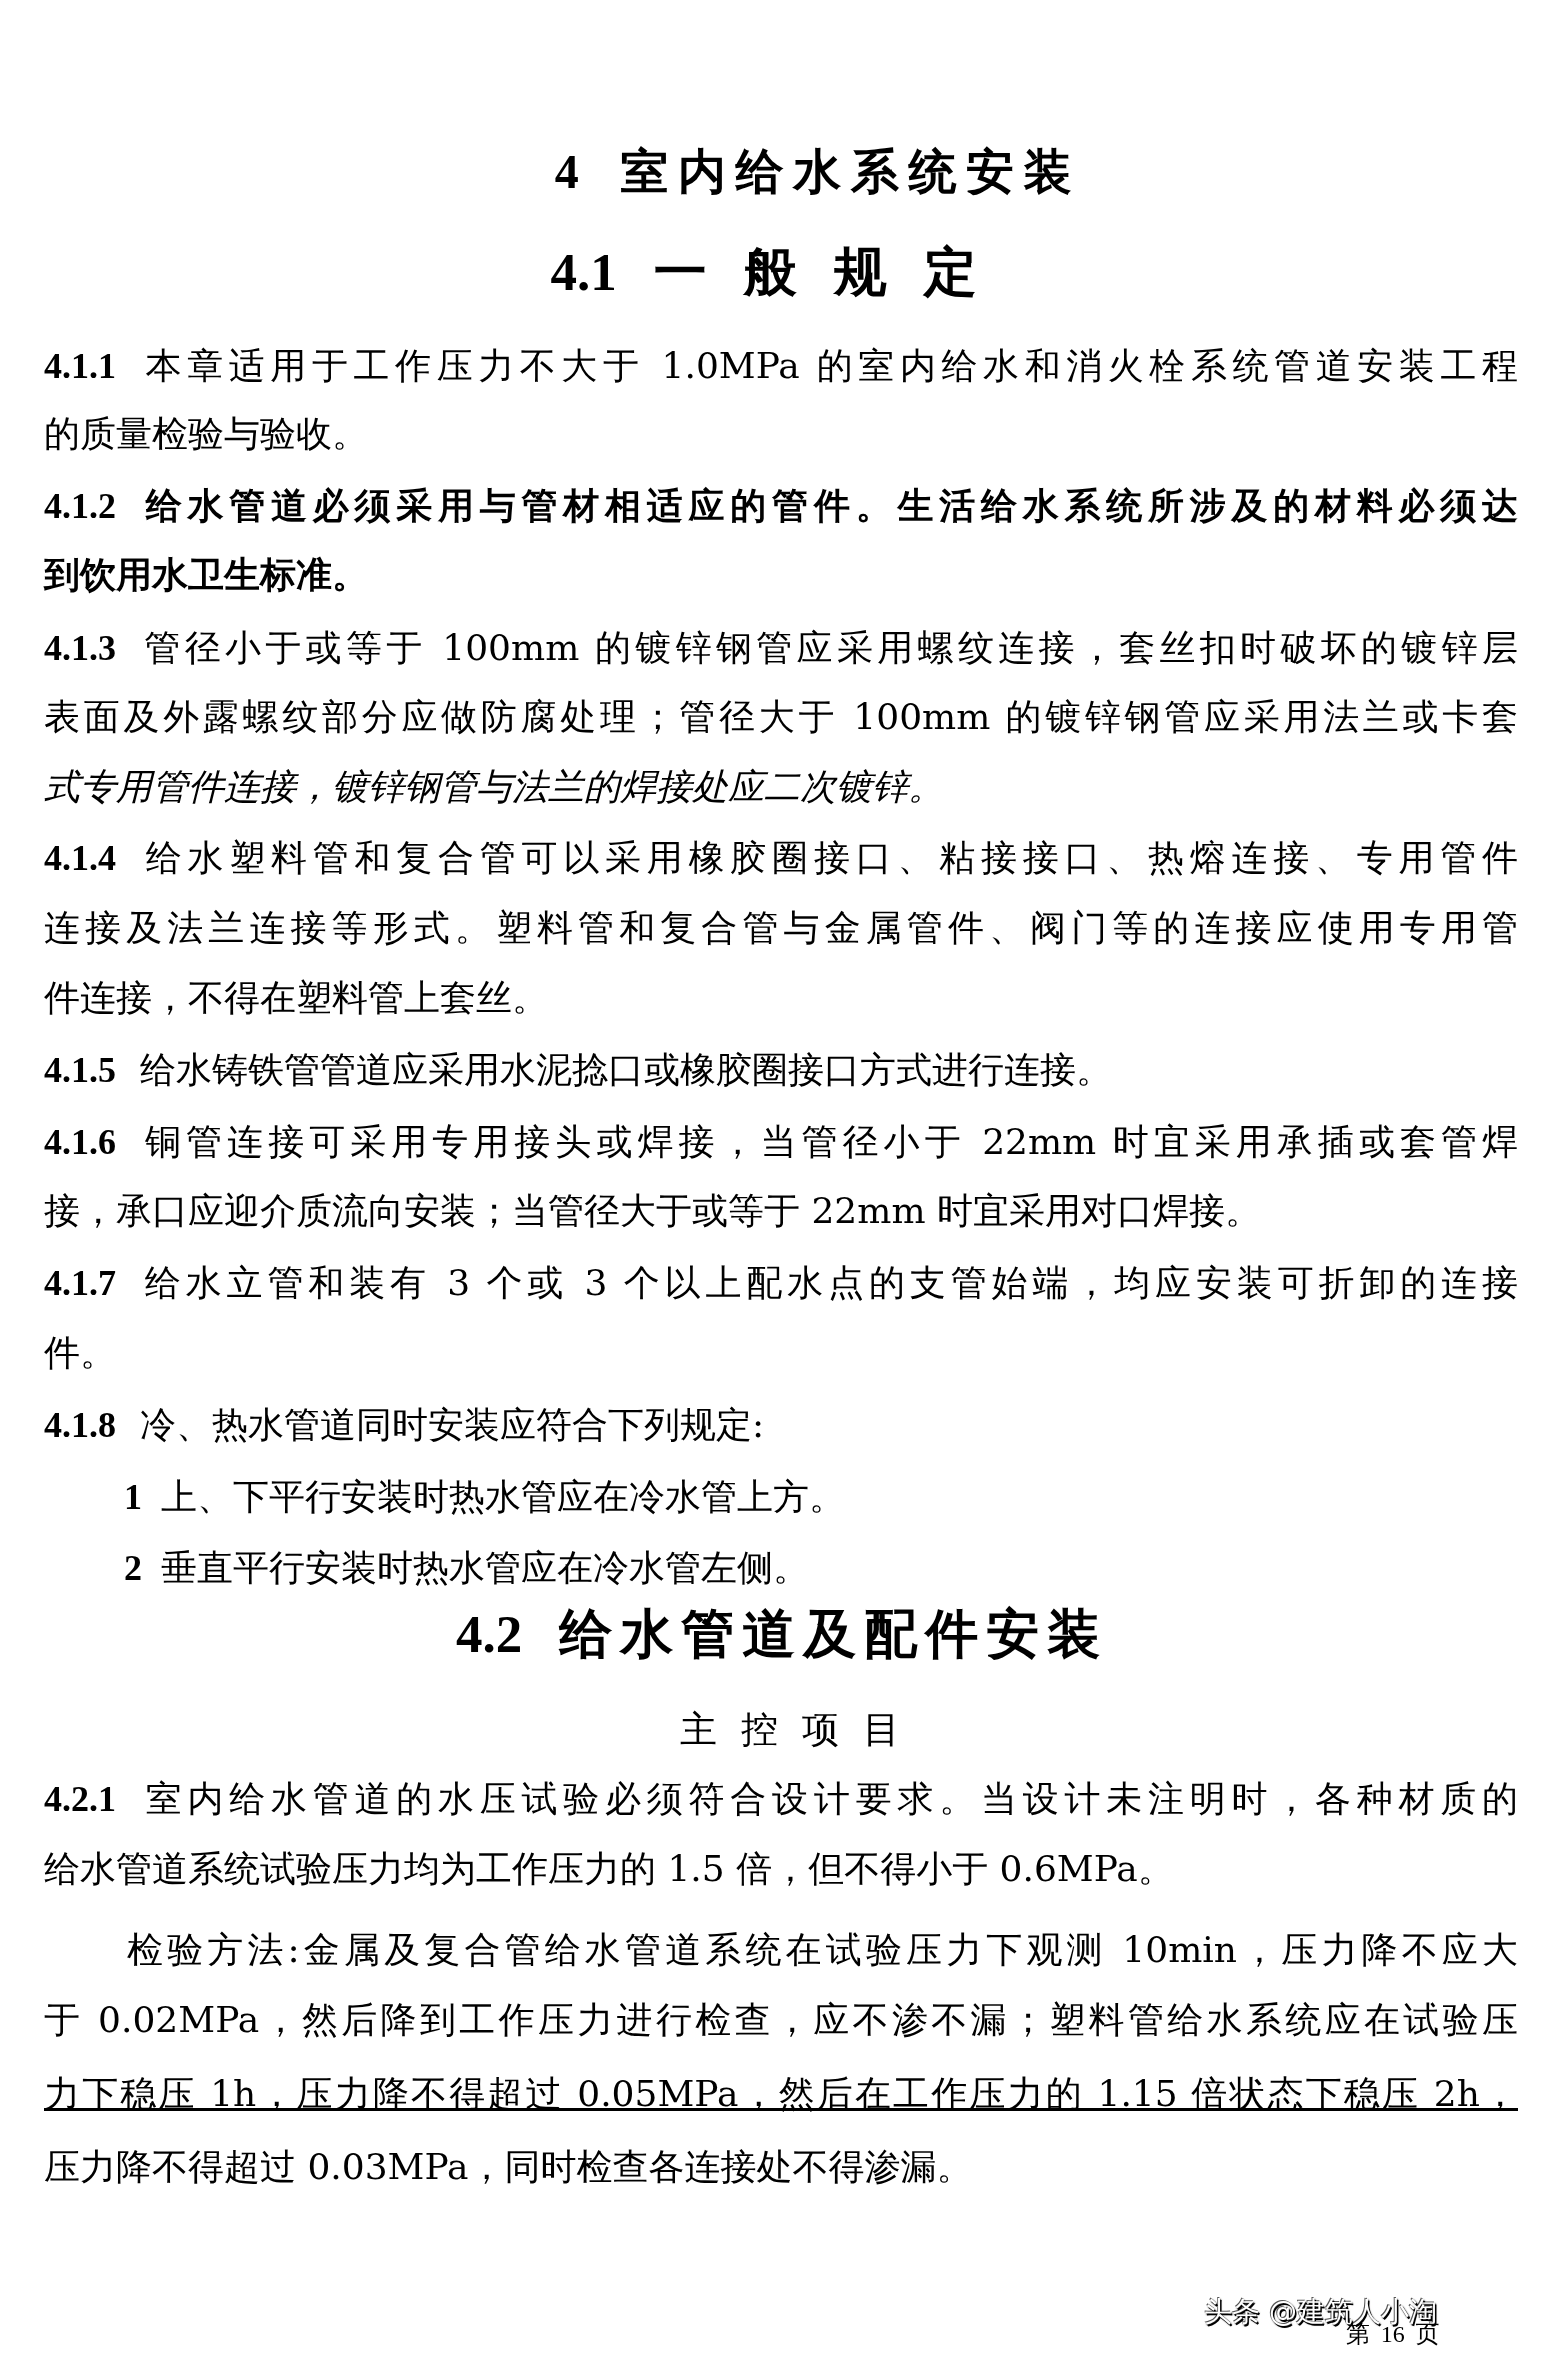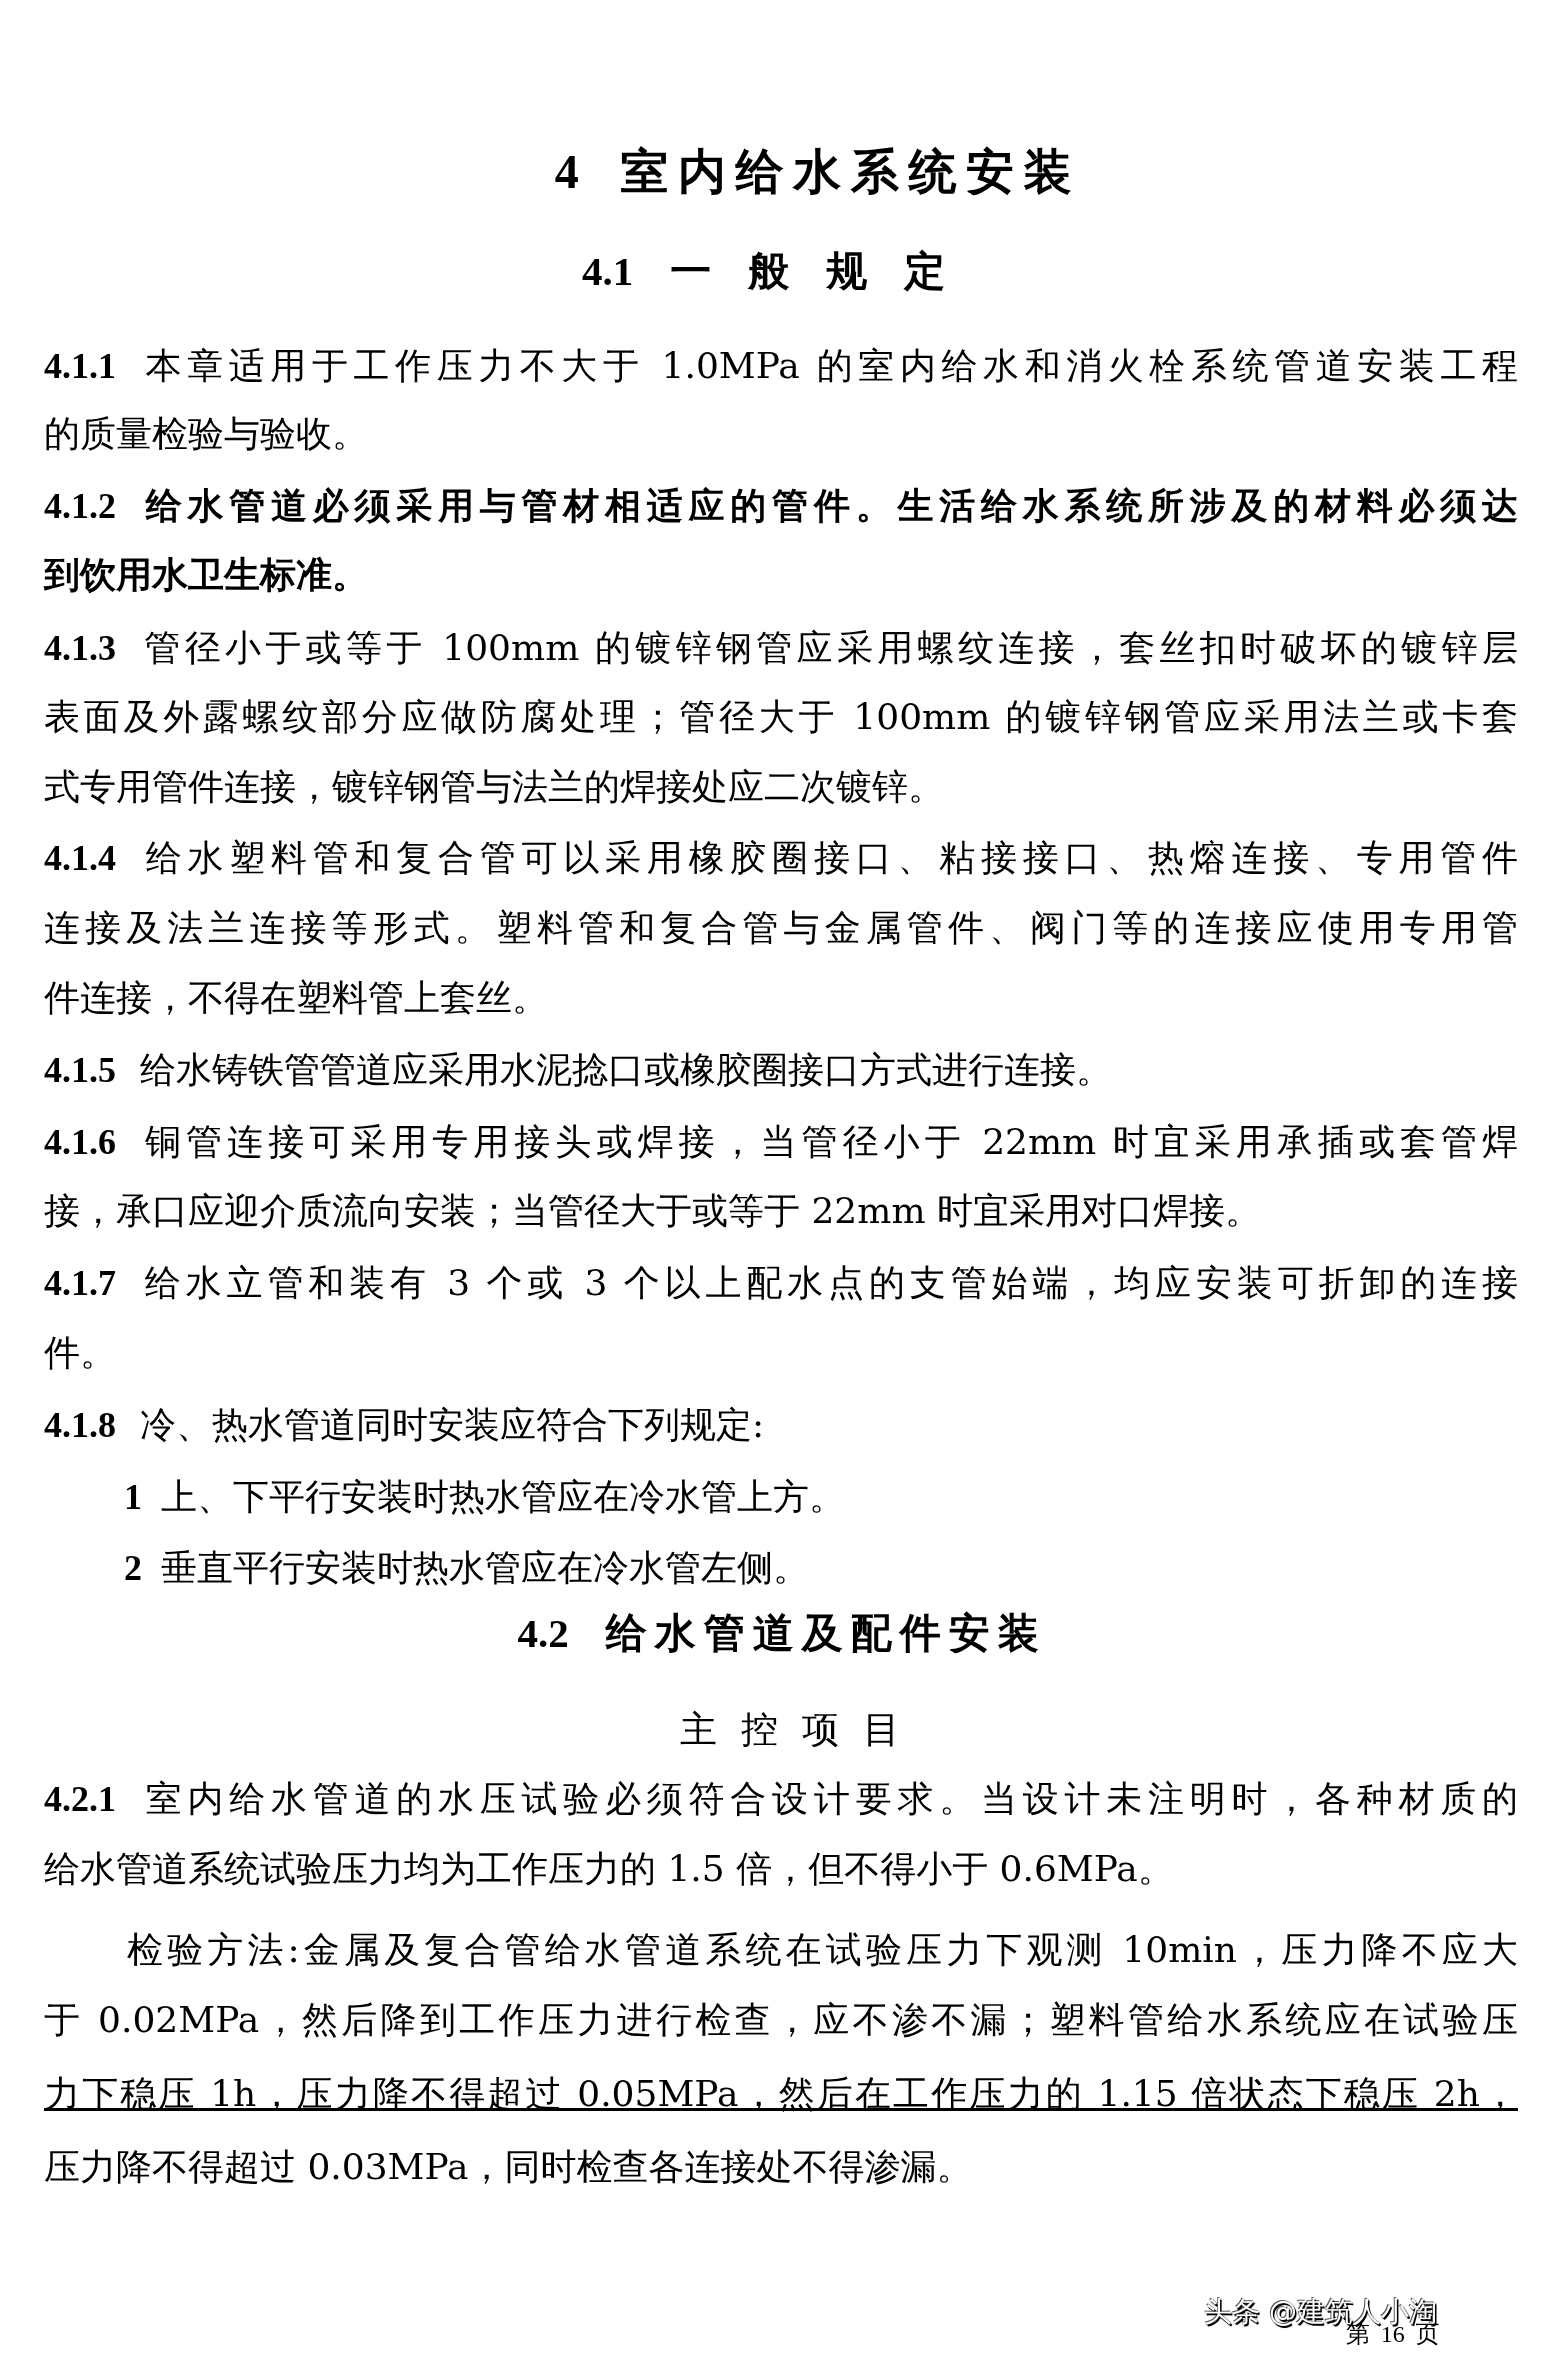--- a/index.html
+++ b/index.html
@@ -1,21 +1,21 @@
 <!DOCTYPE html>
 <html style="font-size:13px"><head>
 <meta charset="utf-8">
 <style>
   html,body{margin:0;padding:0;background:#ffffff;}
   body{width:1564px;height:2366px;position:relative;overflow:hidden;color:#000;
        font-family:"DejaVu Serif","Liberation Serif",serif;}
   .title{position:absolute;left:0;width:1564px;top:143px;height:56px;text-align:center;
          font-size:48px;line-height:56px;font-weight:bold;letter-spacing:9.6px;padding-left:36px;}
   .title .num{margin-right:32px;font-family:"Liberation Serif",serif;}
-  .h2{position:absolute;left:0;width:1564px;text-align:center;font-size:41px;line-height:48px;font-weight:bold;}
+  .h2{position:absolute;left:0;width:1564px;text-align:center;font-size:53px;line-height:48px;font-weight:bold;}
   .h2 .num{font-family:"Liberation Serif",serif;margin-right:37px;letter-spacing:0;}
   .h2.wide .txt{letter-spacing:37px;}
   .h2.mid .txt{letter-spacing:8px;}
   .h3{position:absolute;left:0;width:1564px;text-align:center;font-size:37px;line-height:48px;letter-spacing:24px;padding-left:20px;}
   .line{position:absolute;left:44px;width:1474px;height:71px;font-size:36px;line-height:71px;
         white-space:nowrap;text-align:justify;text-align-last:justify;}
   .line.last{text-align-last:left;}
   .line.bold{font-weight:bold;}
   .clause{font-family:"Liberation Serif",serif;font-weight:bold;margin-right:24px;}
   .item-num{font-family:"Liberation Serif",serif;font-weight:bold;margin-right:19px;}
@@ -35,21 +35,21 @@
 <div class="h2 wide" style="top:247px;"><span class="num">4.1</span><span class="txt">一般规定</span></div>
 
 <div class="line" style="top:330px;"><span class="clause">4.1.1</span><span>本章适用于工作压力不大于 1.0MPa 的室内给水和消火栓系统管道安装工程</span></div>
 <div class="line last" style="top:398px;">的质量检验与验收。</div>
 
 <div class="line bold" style="top:470px;"><span class="clause">4.1.2</span><span>给水管道必须采用与管材相适应的管件。生活给水系统所涉及的材料必须达</span></div>
 <div class="line bold last" style="top:539px;">到饮用水卫生标准。</div>
 
 <div class="line" style="top:612px;"><span class="clause">4.1.3</span><span>管径小于或等于 100mm 的镀锌钢管应采用螺纹连接，套丝扣时破坏的镀锌层</span></div>
 <div class="line" style="top:681px;">表面及外露螺纹部分应做防腐处理；管径大于 100mm 的镀锌钢管应采用法兰或卡套</div>
-<div class="line last" style="top:751px;">式专用管件连接，镀锌钢管与法兰的焊接处应二次镀锌。</div>
+<div class="line last" style="top:751px;font-style:italic;">式专用管件连接，镀锌钢管与法兰的焊接处应二次镀锌。</div>
 
 <div class="line" style="top:822px;"><span class="clause">4.1.4</span><span>给水塑料管和复合管可以采用橡胶圈接口、粘接接口、热熔连接、专用管件</span></div>
 <div class="line" style="top:892px;">连接及法兰连接等形式。塑料管和复合管与金属管件、阀门等的连接应使用专用管</div>
 <div class="line last" style="top:962px;">件连接，不得在塑料管上套丝。</div>
 
 <div class="line last" style="top:1034px;"><span class="clause">4.1.5</span><span>给水铸铁管管道应采用水泥捻口或橡胶圈接口方式进行连接。</span></div>
 
 <div class="line" style="top:1106px;"><span class="clause">4.1.6</span><span>铜管连接可采用专用接头或焊接，当管径小于 22mm 时宜采用承插或套管焊</span></div>
 <div class="line last" style="top:1175px;">接，承口应迎介质流向安装；当管径大于或等于 22mm 时宜采用对口焊接。</div>
 

